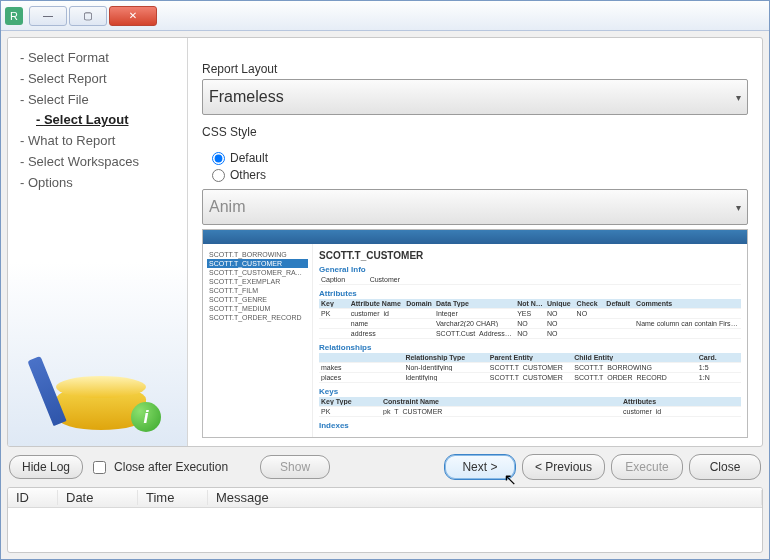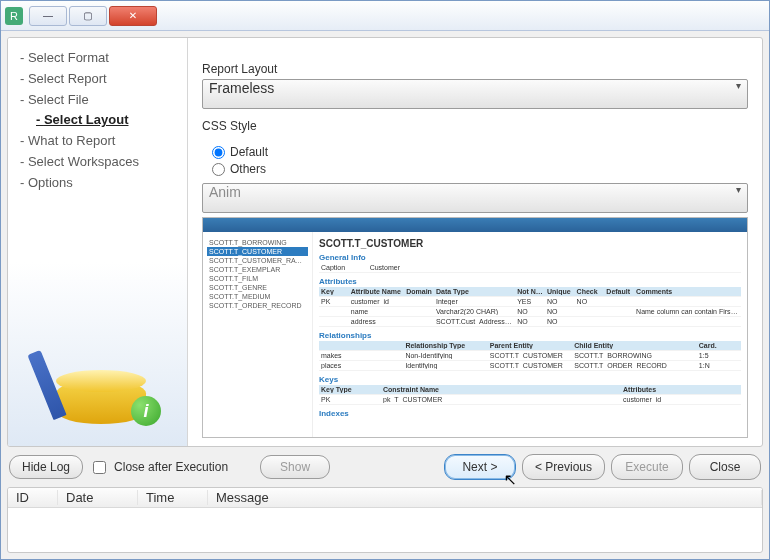--- a/index.html
+++ b/index.html
@@ -6,32 +6,32 @@
   body { margin:0; background:#fff; width:770px; height:560px; overflow:hidden; }
   .win { width:770px; height:560px; border:1px solid #7a9ac4; background:#f0f0f0; display:flex; flex-direction:column; }
   .titlebar { height:30px; background:linear-gradient(#fdfefe,#e6edf6); display:flex; align-items:center; padding:0 4px; border-bottom:1px solid #b7c6de; }
   .titlebar .ico { width:18px; height:18px; margin-right:6px; background:#4a7; border-radius:3px; display:inline-flex; align-items:center; justify-content:center; font-size:11px; color:#fff; }
   .titlebar .ttl { font-size:12px; color:#333; flex:1; }
   .winbtns { display:flex; gap:2px; }
   .winbtn { width:38px; height:20px; background:linear-gradient(#f6f8fb,#dfe7f3); border:1px solid #a9b9d4; border-radius:3px; display:flex; align-items:center; justify-content:center; font-size:10px; color:#445; }
   .winbtn.close { background:linear-gradient(#f08070,#d3432b); border-color:#b43; color:#fff; width:48px; }
   .body { flex:1; padding:6px; display:flex; flex-direction:column; gap:4px; }
   .topbox { flex:1; display:flex; border:1px solid #c9c9c9; background:#fff; border-radius:3px; overflow:hidden; }
-  .sidebar { width:180px; border-right:1px solid #d6d6d6; background:linear-gradient(#fff 55%, #dfe9f5); padding:10px 12px 16px; display:flex; flex-direction:column;justify-content:center; }
+  .sidebar { width:180px; border-right:1px solid #d6d6d6; background:linear-gradient(#fff 55%, #dfe9f5); padding:10px 12px 10px; display:flex; flex-direction:column;justify-content:center; }
   .steps { font-size:13px; color:#5a5a5a; line-height:1.6; }
   .steps div { cursor:pointer; }
   .steps .sel { font-weight:bold; text-decoration:underline; color:#222;margin-left:16px; }
   .sideimg { margin-top:auto; height:100px; position:relative; }
   .cyl { position:absolute; bottom:6px; left:36px; width:90px; height:44px; background:linear-gradient(#f6d548,#dfa50d); border-radius:50%/30%; }
   .cyl::before { content:''; position:absolute; top:-10px; left:0; width:90px; height:22px; background:linear-gradient(#fff2b0,#f1c52e); border-radius:50%; }
   .pencil { position:absolute; bottom:10px; left:20px; width:14px; height:70px; background:linear-gradient(#4a72c8,#2e55aa); transform:rotate(-22deg); border-radius:3px 3px 1px 1px; }
   .info { position:absolute; bottom:4px; right:14px; width:30px; height:30px; background:radial-gradient(circle at 30% 30%,#8be06e,#3aa72c); border-radius:50%; display:flex; align-items:center; justify-content:center; color:#fff; font-style:italic; font-weight:bold; font-size:18px; }
   .mainp { flex:1; padding:20px 14px 8px; display:flex; flex-direction:column; overflow:hidden; }
   .lbl { font-size:12px; color:#333; margin:4px 0 3px; }
-  .combo { width:100%; height:30px; background:linear-gradient(#fbfbfb,#e3e3e3); border:1px solid #9b9b9b; border-radius:2px; display:flex; padding:0 6px; font-size:14px; position:relative; color:#333; }
+  .combo { width:100%; height:36px; background:linear-gradient(#fbfbfb,#e3e3e3); border:1px solid #9b9b9b; border-radius:2px; display:flex; align-items:center; padding:0 6px; font-size:16px; position:relative; color:#333; }
   .combo.dim { color:#8b8b8b; }
   .combo::after { content:'▾'; position:absolute; right:6px; color:#555; font-size:10px; }
   .radiogrp { margin:6px 0 4px; font-size:12px; color:#333; }
   .radiogrp label { display:flex; align-items:center; gap:5px; margin:3px 0 3px 10px; }
   .radiogrp input { margin:0; }
   .preview { flex:1; border:1px solid #bcbcbc; background:#fff; margin-top:4px; overflow:hidden; position:relative; font-size:8px; color:#333; }
   .pv-hdr { height:14px; background:linear-gradient(#3a7db5,#2a6299); }
   .pv-body { display:flex; height:calc(100% - 14px); }
   .pv-nav { width:110px; padding:6px 4px; border-right:1px solid #eee; }
   .pv-nav div { padding:1px 2px; color:#5a5a5a; font-size:7px; white-space:nowrap; overflow:hidden; text-overflow:ellipsis; }

